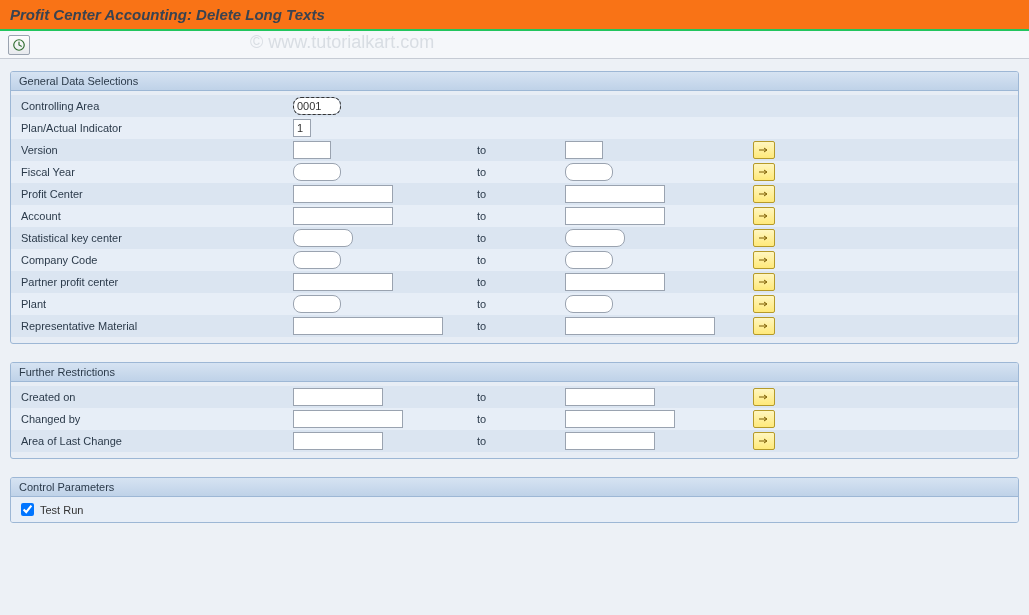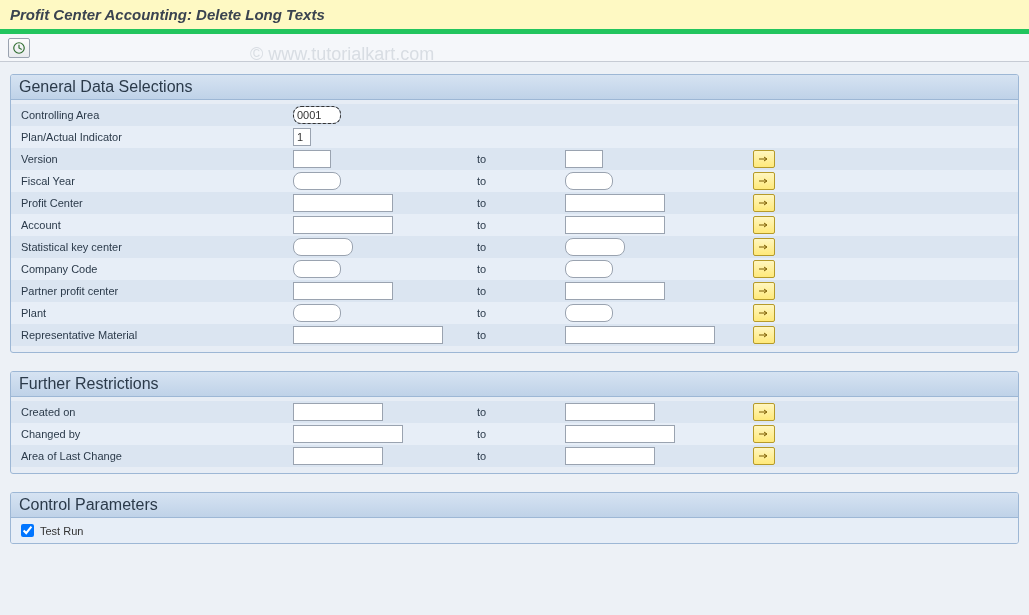--- a/index.html
+++ b/index.html
@@ -7,22 +7,22 @@
       font-family: Arial, Helvetica, sans-serif;
       font-size: 11px;
       background: #edf1f6;
       color: #333;
       width: 1029px;
       height: 615px;
       overflow: hidden;
       position: relative;
     }
     .title-bar {
-      background: #fef9c3;
-      border-bottom: 5px solid #22c55e;
+      background: #f97316;
+      border-bottom: 2px solid #22c55e;
       padding: 6px 10px;
     }
     .title-bar h1 {
       font-size: 15px;
       font-style: italic;
       font-weight: bold;
       color: #3a4350;
     }
     .toolbar {
       background: #f5f7fa;
@@ -36,42 +36,42 @@
       width: 22px; height: 20px;
       border: 1px solid #9aa3b0;
       border-radius: 2px;
       background: linear-gradient(#fdfdfd,#e8eaee);
       display: flex; align-items: center; justify-content: center;
       cursor: pointer;
     }
     .toolbar .exec-btn svg { width: 14px; height: 14px; }
     .watermark {
       position: absolute;
-      top: 44px; left: 250px;
+      top: 32px; left: 250px;
       font-size: 18px;
       color: #d8dde3;
       font-family: Arial;
       pointer-events: none;
       z-index: 50;
     }
     .content {
       padding: 12px 10px 10px 10px;
     }
     .group {
       border: 1px solid #9db7d5;
       border-radius: 3px;
       margin-bottom: 18px;
       background: #e7edf5;
       overflow: hidden;
     }
     .group-header {
       background: linear-gradient(#d6e3f2,#bfd2e8);
       border-bottom: 1px solid #9db7d5;
       padding: 3px 8px;
-      font-size: 16px;
+      font-size: 11px;
       color: #2b3a4a;
     }
     .group-body {
       padding: 4px 0 6px 0;
     }
     .row {
       display: flex;
       align-items: center;
       height: 22px;
       padding: 0 8px;

